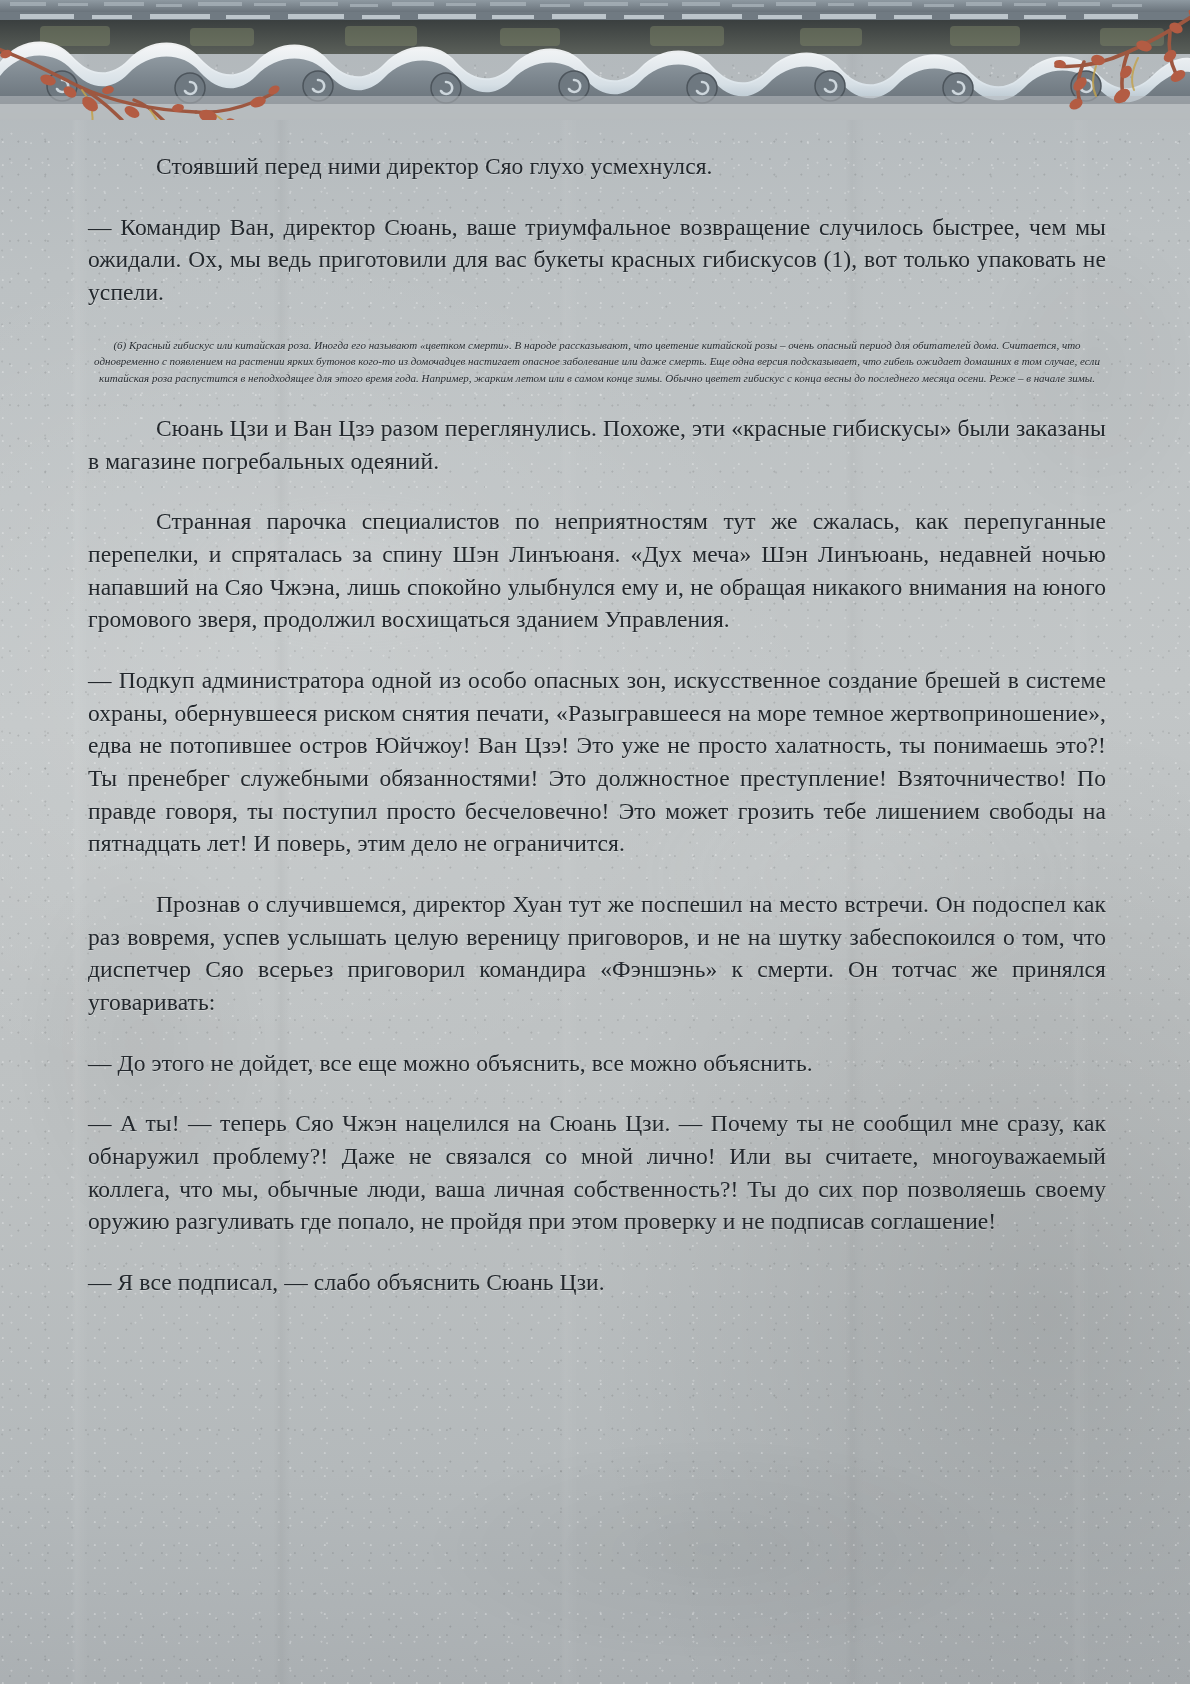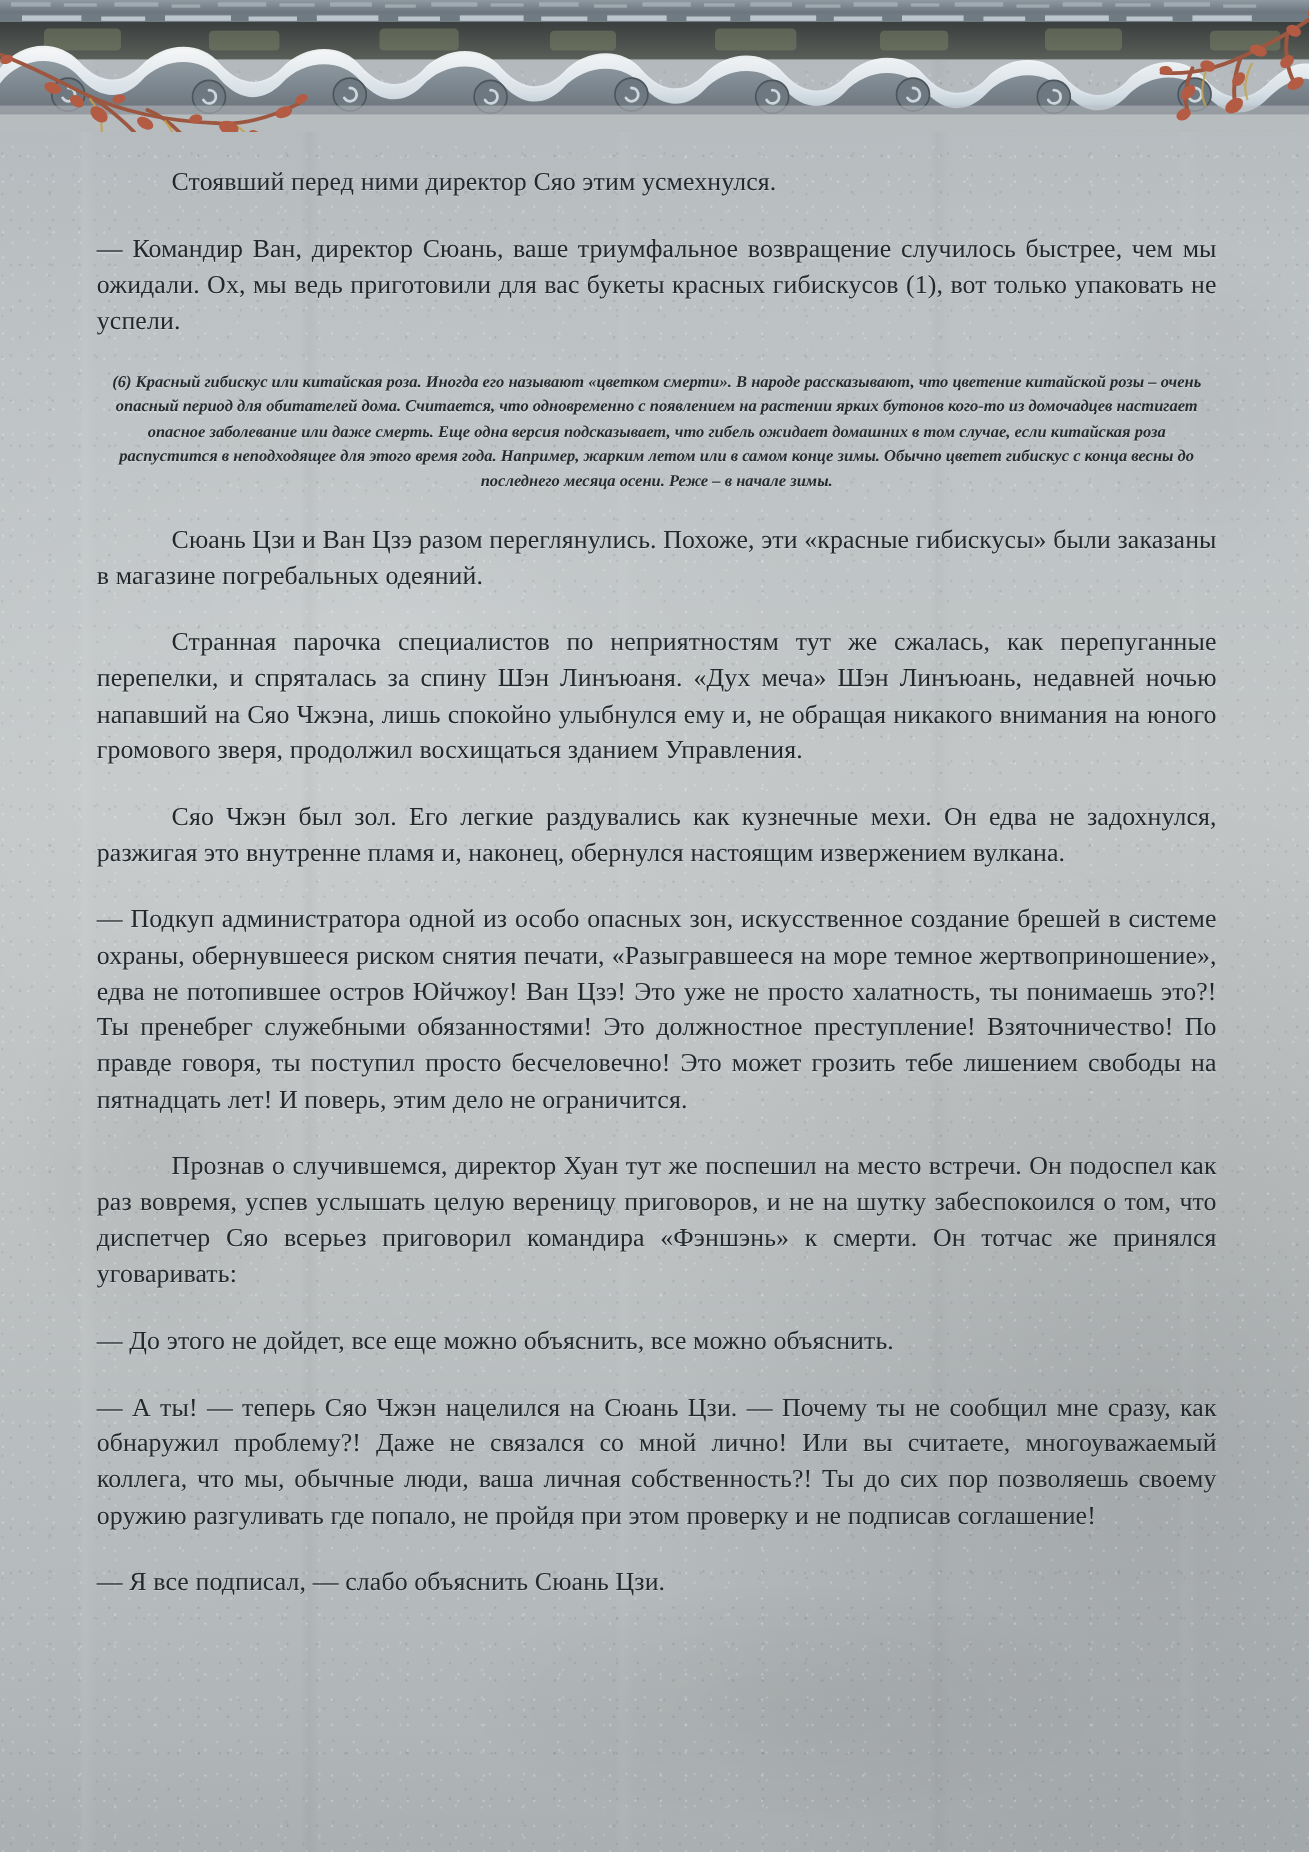--- a/index.html
+++ b/index.html
@@ -100,24 +100,24 @@
     text-shadow: 0 1px 0 rgba(255,255,255,0.28);
   }
   p.para.indent {
     text-indent: 68px;
   }
 
   
   .footnote {
     margin: 14px 0 26px 0;
     padding: 0 4px;
-    font-size: 15px;
+    font-size: 11px;
     line-height: 1.50;
     font-style: italic;
-    font-weight: 700;
+    font-weight: 400;
     text-align: center;
     color: #262b30;
     text-shadow: 0 1px 0 rgba(255,255,255,0.30);
   }
 </style>
 </head>
 <body>
 
 <div class="page">
 
@@ -354,31 +354,30 @@
         <ellipse cx="228" cy="50" rx="7" ry="5" transform="rotate(15 228 50)"></ellipse>
         <ellipse cx="210" cy="74" rx="8" ry="5" transform="rotate(-45 210 74)"></ellipse>
         <ellipse cx="206" cy="94" rx="7" ry="5" transform="rotate(-30 206 94)"></ellipse>
         <ellipse cx="190" cy="54" rx="6" ry="4" transform="rotate(10 190 54)"></ellipse>
       </g>
     </svg>
   </div>
 
   <div class="content">
 
-    <p class="para indent">Стоявший перед ними директор Сяо этим усмехнулся.</p>
+    <p class="para indent">Стоявший перед ними директор Сяо глухо усмехнулся.</p>
 
     <p class="para">— Командир Ван, директор Сюань, ваше триумфальное возвращение случилось быстрее, чем мы ожидали. Ох, мы ведь приготовили для вас букеты красных гибискусов (1), вот только упаковать не успели.</p>
 
     <div class="footnote">(6) Красный гибискус или китайская роза. Иногда его называют «цветком смерти». В народе рассказывают, что цветение китайской розы – очень опасный период для обитателей дома. Считается, что одновременно с появлением на растении ярких бутонов кого-то из домочадцев настигает опасное заболевание или даже смерть. Еще одна версия подсказывает, что гибель ожидает домашних в том случае, если китайская роза распустится в неподходящее для этого время года. Например, жарким летом или в самом конце зимы. Обычно цветет гибискус с конца весны до последнего месяца осени. Реже – в начале зимы.</div>
 
     <p class="para indent">Сюань Цзи и Ван Цзэ разом переглянулись. Похоже, эти «красные гибискусы» были заказаны в магазине погребальных одеяний.</p>
 
     <p class="para indent">Странная парочка специалистов по неприятностям тут же сжалась, как перепуганные перепелки, и спряталась за спину Шэн Линъюаня. «Дух меча» Шэн Линъюань, недавней ночью напавший на Сяо Чжэна, лишь спокойно улыбнулся ему и, не обращая никакого внимания на юного громового зверя, продолжил восхищаться зданием Управления.</p>
 
-    <p class="para indent">Сяо Чжэн был зол. Его легкие раздувались как кузнечные мехи. Он едва не задохнулся, разжигая это внутренне пламя и, наконец, обернулся настоящим извержением вулкана.</p>
 
     <p class="para">— Подкуп администратора одной из особо опасных зон, искусственное создание брешей в системе охраны, обернувшееся риском снятия печати, «Разыгравшееся на море темное жертвоприношение», едва не потопившее остров Юйчжоу! Ван Цзэ! Это уже не просто халатность, ты понимаешь это?! Ты пренебрег служебными обязанностями! Это должностное преступление! Взяточничество! По правде говоря, ты поступил просто бесчеловечно! Это может грозить тебе лишением свободы на пятнадцать лет! И поверь, этим дело не ограничится.</p>
 
     <p class="para indent">Прознав о случившемся, директор Хуан тут же поспешил на место встречи. Он подоспел как раз вовремя, успев услышать целую вереницу приговоров, и не на шутку забеспокоился о том, что диспетчер Сяо всерьез приговорил командира «Фэншэнь» к смерти. Он тотчас же принялся уговаривать:</p>
 
     <p class="para">— До этого не дойдет, все еще можно объяснить, все можно объяснить.</p>
 
     <p class="para">— А ты! — теперь Сяо Чжэн нацелился на Сюань Цзи. — Почему ты не сообщил мне сразу, как обнаружил проблему?! Даже не связался со мной лично! Или вы считаете, многоуважаемый коллега, что мы, обычные люди, ваша личная собственность?! Ты до сих пор позволяешь своему оружию разгуливать где попало, не пройдя при этом проверку и не подписав соглашение!</p>
 
     <p class="para">— Я все подписал, — слабо объяснить Сюань Цзи.</p>

